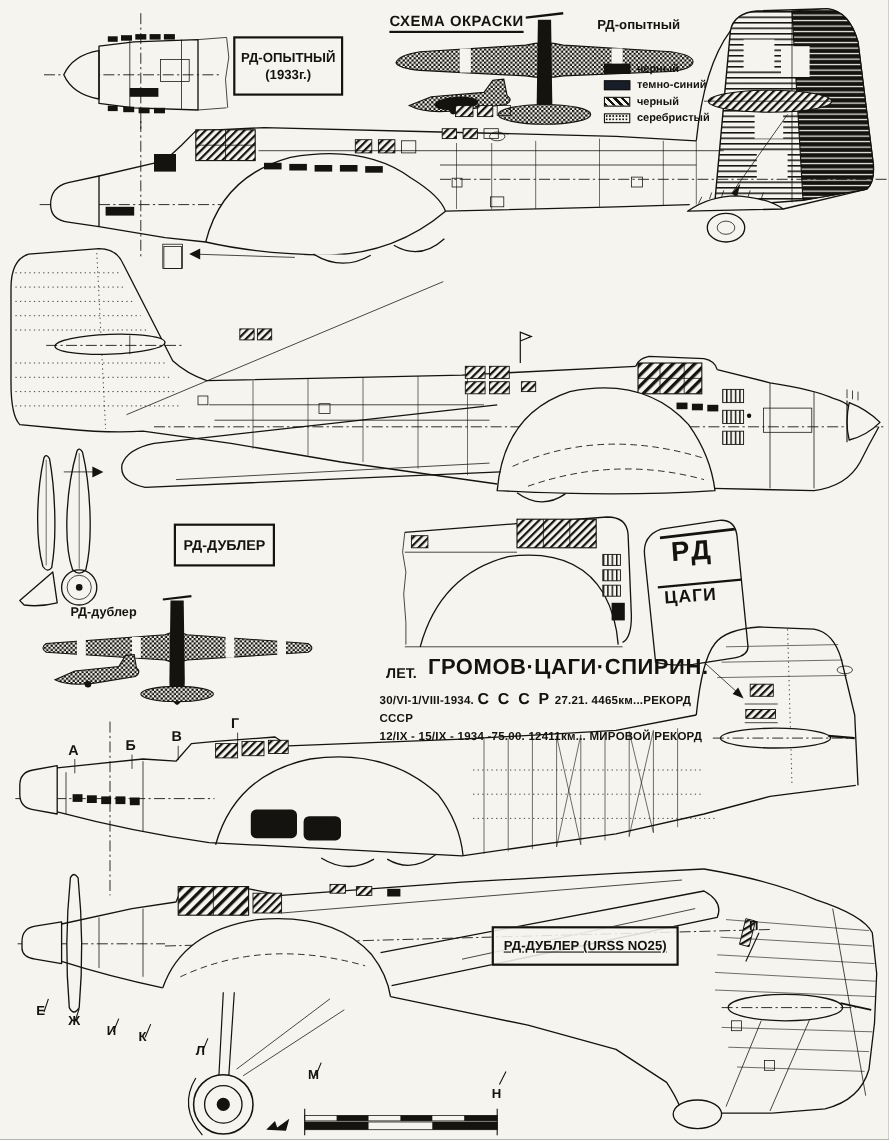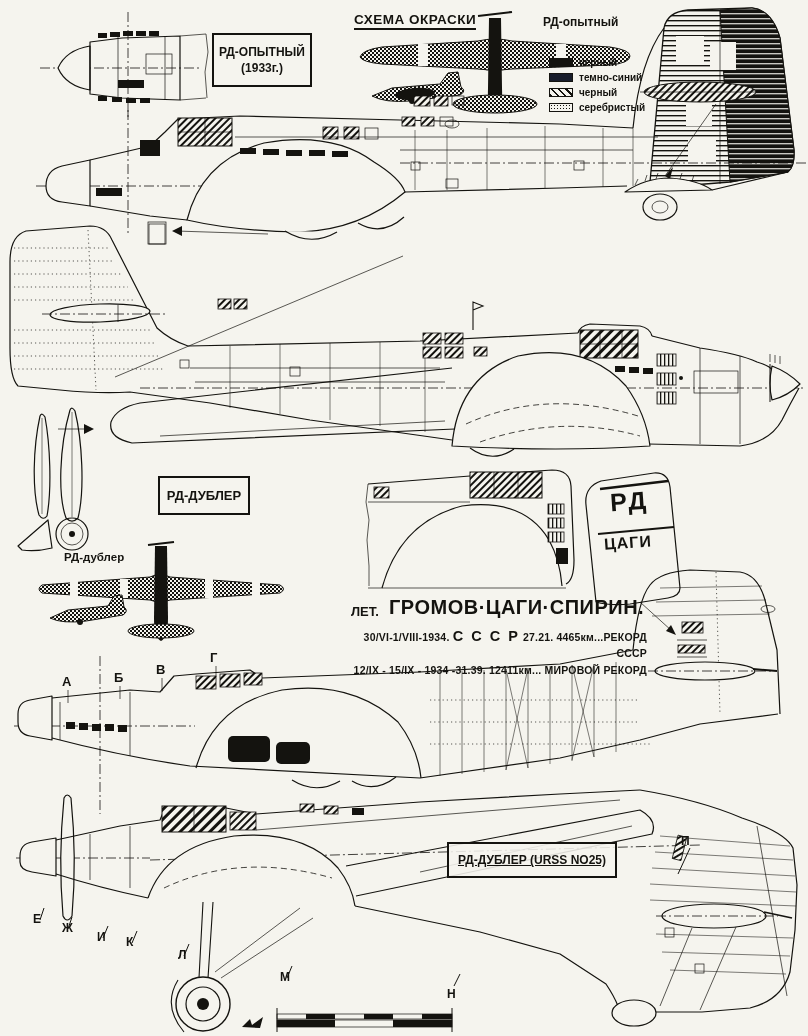--- a/index.html
+++ b/index.html
@@ -12,21 +12,21 @@
        background:rgba(245,244,238,.88);}
   .underl{border-bottom:2.5px solid #14130f;padding-bottom:1px;}
   .legend{position:absolute;left:549px;top:57px;}
   .lrow{display:flex;align-items:center;gap:6px;margin-bottom:4px;}
   .sw{width:24px;height:9px;border:1px solid #14130f;box-sizing:border-box;}
   .sw-black{background:#14130f;}
   .sw-dark{background:#181d2b;}
   .sw-red{background:repeating-linear-gradient(45deg,#14130f 0 2px,#f5f4ee 2px 5px);}
   .sw-silver{background-image:radial-gradient(circle,#14130f 34%,transparent 40%);background-size:3px 3px;}
   .lrow span{font-size:10px;font-weight:bold;}
-  .recs{position:absolute;left:345px;top:628px;width:302px;text-align:right;}
+  .recs{position:absolute;left:345px;top:628px;width:302px;}
   .recline{font-size:10.5px;font-weight:bold;line-height:16px;letter-spacing:.2px;}
   .recline .big{font-size:14.5px;letter-spacing:2px;}
 </style>
 </head>
 <body>
 
 <div class="page">
 
 <svg width="808" height="1036" viewBox="0 0 808 1036">
 <defs>
@@ -388,21 +388,21 @@
 <div class="t" style="left:331px;top:604px;font-size:13px;margin-left:20px;">ЛЕТ.</div>
 <div class="t" style="left:389px;top:596px;font-size:20px;letter-spacing:.5px;">ГРОМОВ·ЦАГИ·СПИРИН.</div>
 
 <div class="recs">
   <div class="recline">
     <span>30/VI-1/VIII-1934.</span>
     <span class="big">С С С Р</span>
     <span>27.21. 4465км...РЕКОРД СССР</span>
   </div>
   <div class="recline">
-    <span>12/IX - 15/IX - 1934 -31.39. 12411км...</span>
+    <span>12/IX - 15/IX - 1934 -75.00. 12411км...</span>
     <span class="big"></span>
     <span>МИРОВОЙ РЕКОРД</span>
   </div>
 </div>
 
 <div class="box" style="left:447px;top:842px;width:166px;height:32px;font-size:12px;text-decoration:underline;">
   <span>РД-ДУБЛЕР (URSS NO25)</span>
 </div>
 
 <div class="t" style="left:62px;top:674px;font-size:13px;">А</div>

